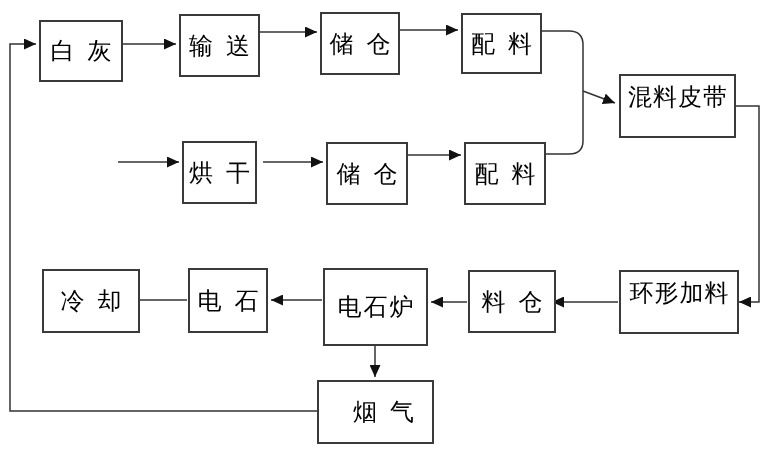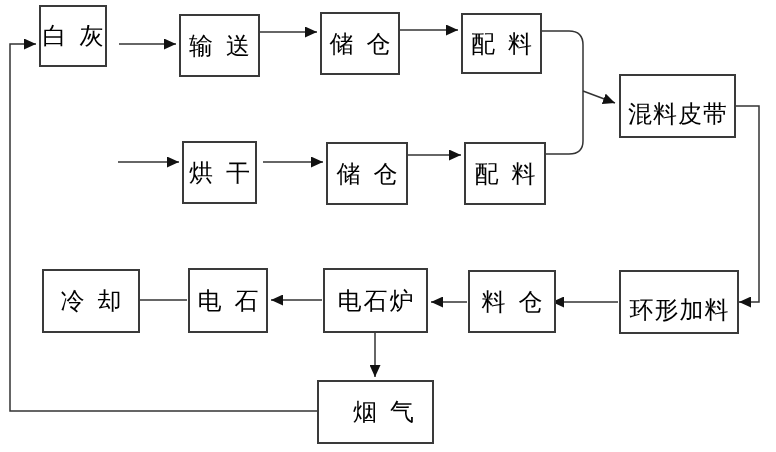--- a/index.html
+++ b/index.html
@@ -32,21 +32,21 @@
     justify-content: center;
     font-size: 24px;
     color: #000000;
     line-height: 1;
   }
   
   .sp2 span { letter-spacing: 13px; margin-right: -13px; }
   .sp3 span { letter-spacing: 2px;  margin-right: -2px; }
   .sp4 span { letter-spacing: 1px;  margin-right: -1px; }
   
-  .top-text { align-items: flex-start; padding-top: 26px; }
+  .top-text { align-items: flex-start; padding-top: 9px; }
   
   .right-text { padding-left: 16px; }
 </style>
 </head>
 <body>
 
 <div id="canvas">
 
   <svg id="connector-layer" viewBox="0 0 776 452" xmlns="http://www.w3.org/2000/svg">
     <defs>
@@ -69,21 +69,21 @@
 
       <path d="M 736 106 L 759 106 L 759 302 L 739 302" marker-end="url(#arrow)"></path>
       <path d="M 618 302 L 552 302" marker-end="url(#arrow)"></path>
       <path d="M 467 302 L 431 302" marker-end="url(#arrow)"></path>
       <path d="M 322 300 L 271 300" marker-end="url(#arrow)"></path>
       <path d="M 187 300 L 126 300" marker-end="url(#arrow)"></path>
       <path d="M 375 333 L 375 377" marker-end="url(#arrow)"></path>
     </g>
   </svg>
 
-  <div class="node sp2" style="left:39px;top:5px;width:68px;height:62px">
+  <div class="node sp2" style="left:39px;top:20px;width:84px;height:62px">
     <span>白灰</span>
   </div>
   <div class="node sp2" style="left:179px;top:14px;width:81px;height:63px">
     <span>输送</span>
   </div>
   <div class="node sp2" style="left:320px;top:12px;width:80px;height:63px">
     <span>储仓</span>
   </div>
   <div class="node sp2" style="left:461px;top:13px;width:81px;height:61px">
     <span>配料</span>
@@ -102,21 +102,21 @@
   <div class="node sp4 top-text" style="left:619px;top:74px;width:117px;height:64px">
     <span>混料皮带</span>
   </div>
   <div class="node sp4 top-text" style="left:619px;top:270px;width:120px;height:64px">
     <span>环形加料</span>
   </div>
 
   <div class="node sp2" style="left:468px;top:270px;width:88px;height:63px">
     <span>料仓</span>
   </div>
-  <div class="node sp3" style="left:323px;top:268px;width:105px;height:65px">
+  <div class="node sp3" style="left:323px;top:268px;width:105px;height:78px">
     <span>电石炉</span>
   </div>
   <div class="node sp2" style="left:188px;top:268px;width:80px;height:65px">
     <span>电石</span>
   </div>
   <div class="node sp2" style="left:42px;top:269px;width:98px;height:64px">
     <span>冷却</span>
   </div>
 
   <div class="node sp2 right-text" style="left:317px;top:380px;width:117px;height:64px">

